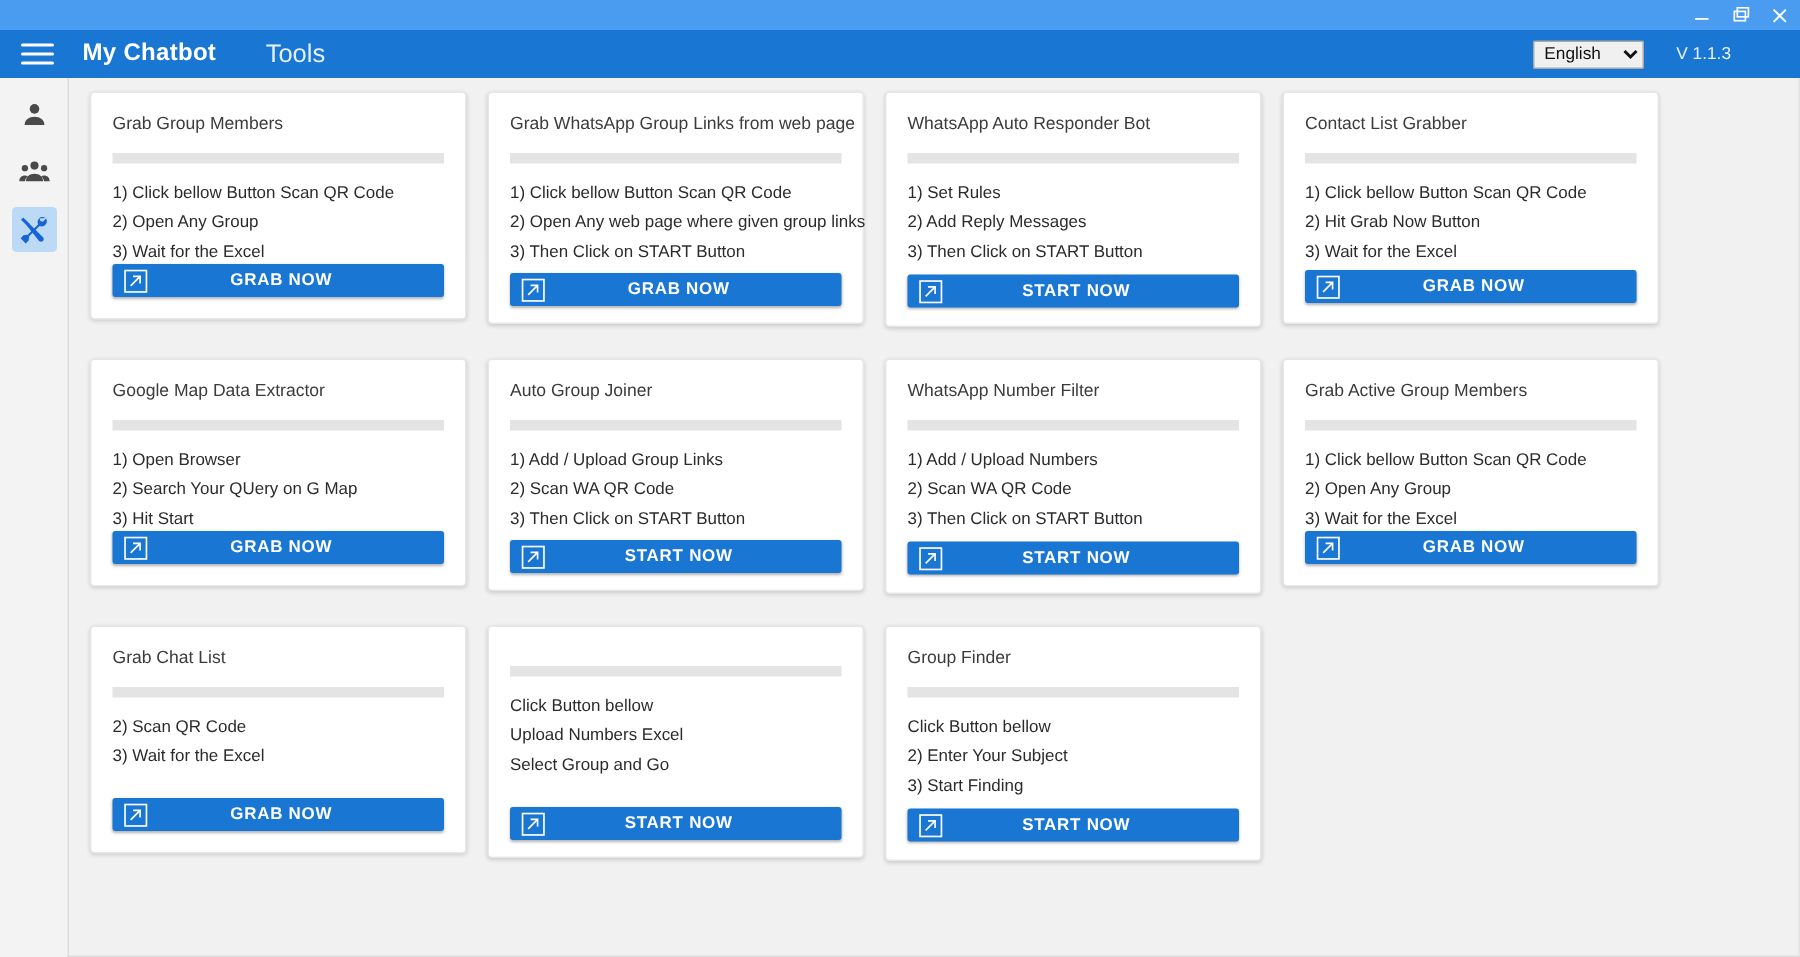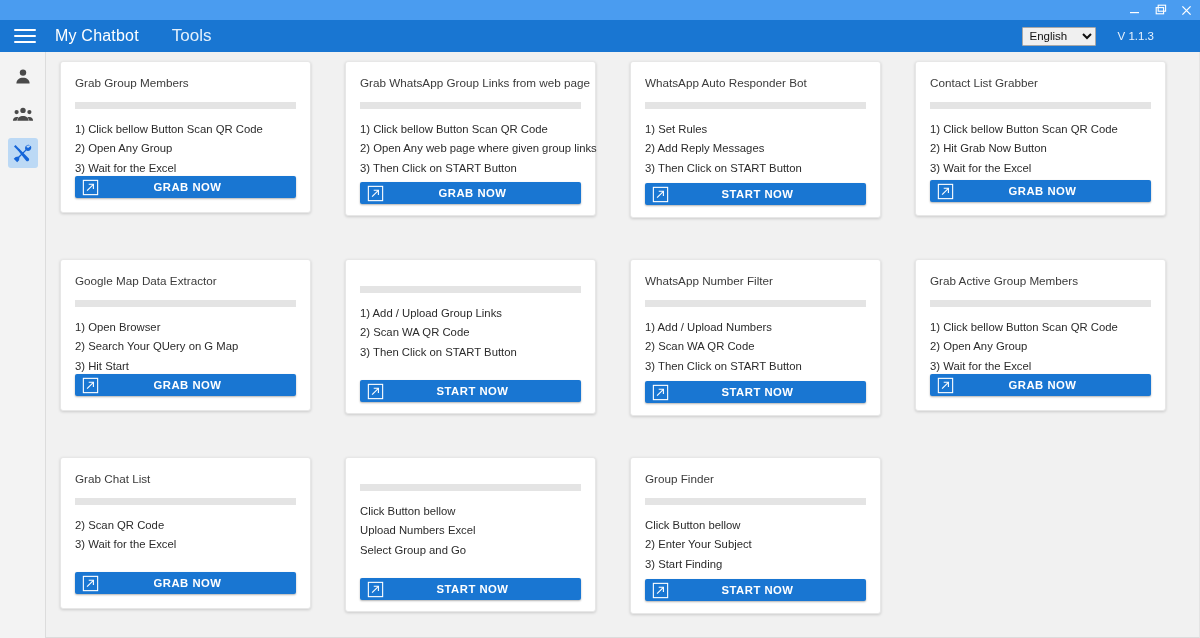--- a/index.html
+++ b/index.html
@@ -43,21 +43,21 @@
     gap: 4px;
     cursor: pointer;
     padding: 0 2px;
   }
   .hamburger span {
     display: block; height: 2px; background: #ffffff; border-radius: 1px;
   }
   .app-title {
     color: #ffffff;
     font-size: 16px;
-    font-weight: normal;
+    font-weight: bold;
     margin-left: 17px;
     letter-spacing: .2px;
     white-space: nowrap;
   }
   .nav-link {
     color: #e3f0fc;
     font-size: 17px;
     margin-left: 33px;
     cursor: pointer;
     white-space: nowrap;
@@ -116,21 +116,20 @@
     background: #f1f1f1;
     border-bottom: 1px solid #dcdcdc;
     border-right: 1px solid #e4e4e4;
     padding: 9px 6px 0 14px;
     overflow: hidden;
   }
   .grid {
     display: flex;
     flex-wrap: wrap;
     align-content: flex-start;
-    gap: 20px;
   }
   .cell {
     width: 265px;
     height: 178px;
     padding-right: 14px;
     padding-bottom: 0;
   }
   .card {
     background: #ffffff;
     border: 1px solid #e7e7e7;
@@ -379,20 +378,21 @@
                     <path d="M7.9 6.2 L13.4 6.2 L13.4 11.7"></path>
                   </svg>
                 </span>
                 <span class="btn-label">GRAB NOW</span>
               </button>
             </div>
           </div>
         </div>
         <div class="cell">
           <div class="card h2">
+            <div class="card-title">Auto Group Joiner</div>
             <div class="divider-bar"></div>
             <div class="steps">
               <div class="step">1) Add / Upload Group Links</div>
               <div class="step">2) Scan WA QR Code</div>
               <div class="step">3) Then Click on START Button</div>
             </div>
             <div class="btn-wrap">
               <button class="action-btn">
                 <span class="btn-icon">
                   <svg width="17" height="17" viewBox="0 0 20 20" fill="none" stroke="#ffffff" stroke-width="1.3">

